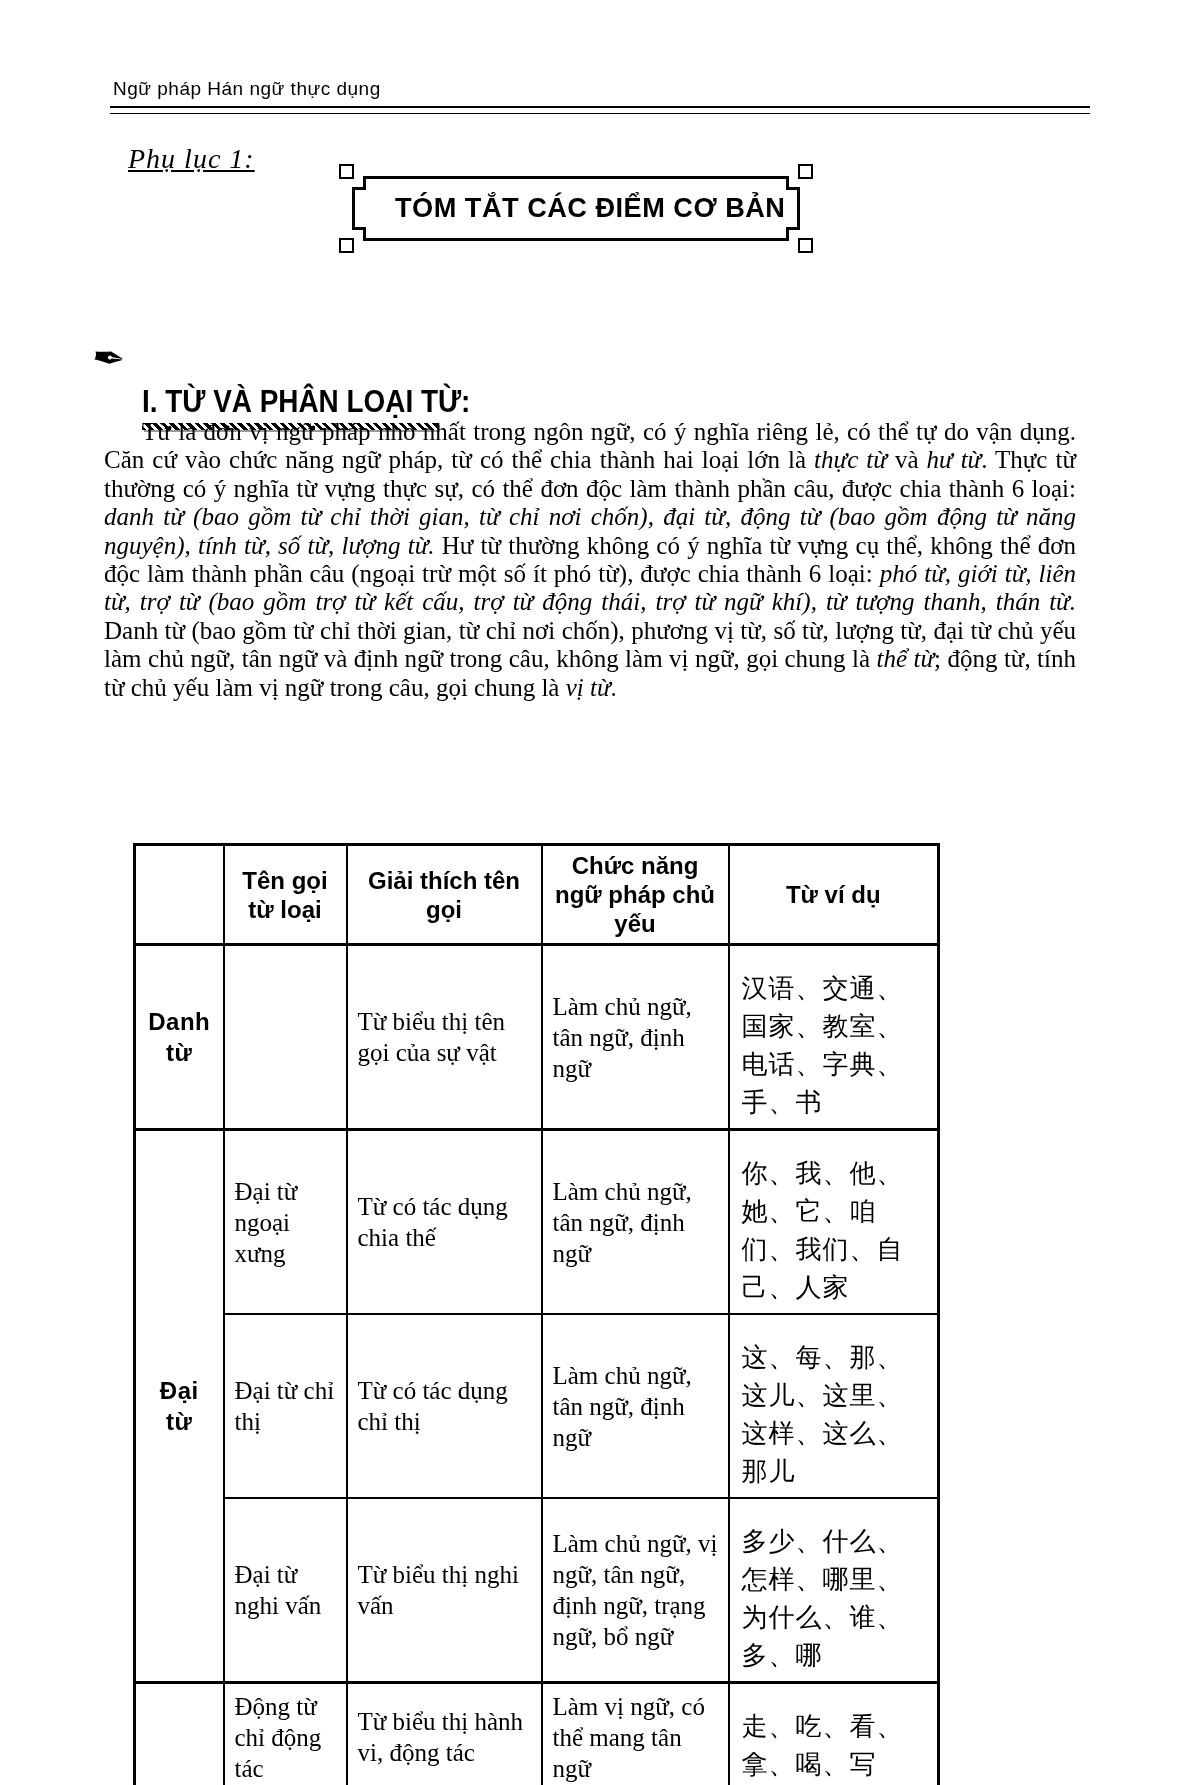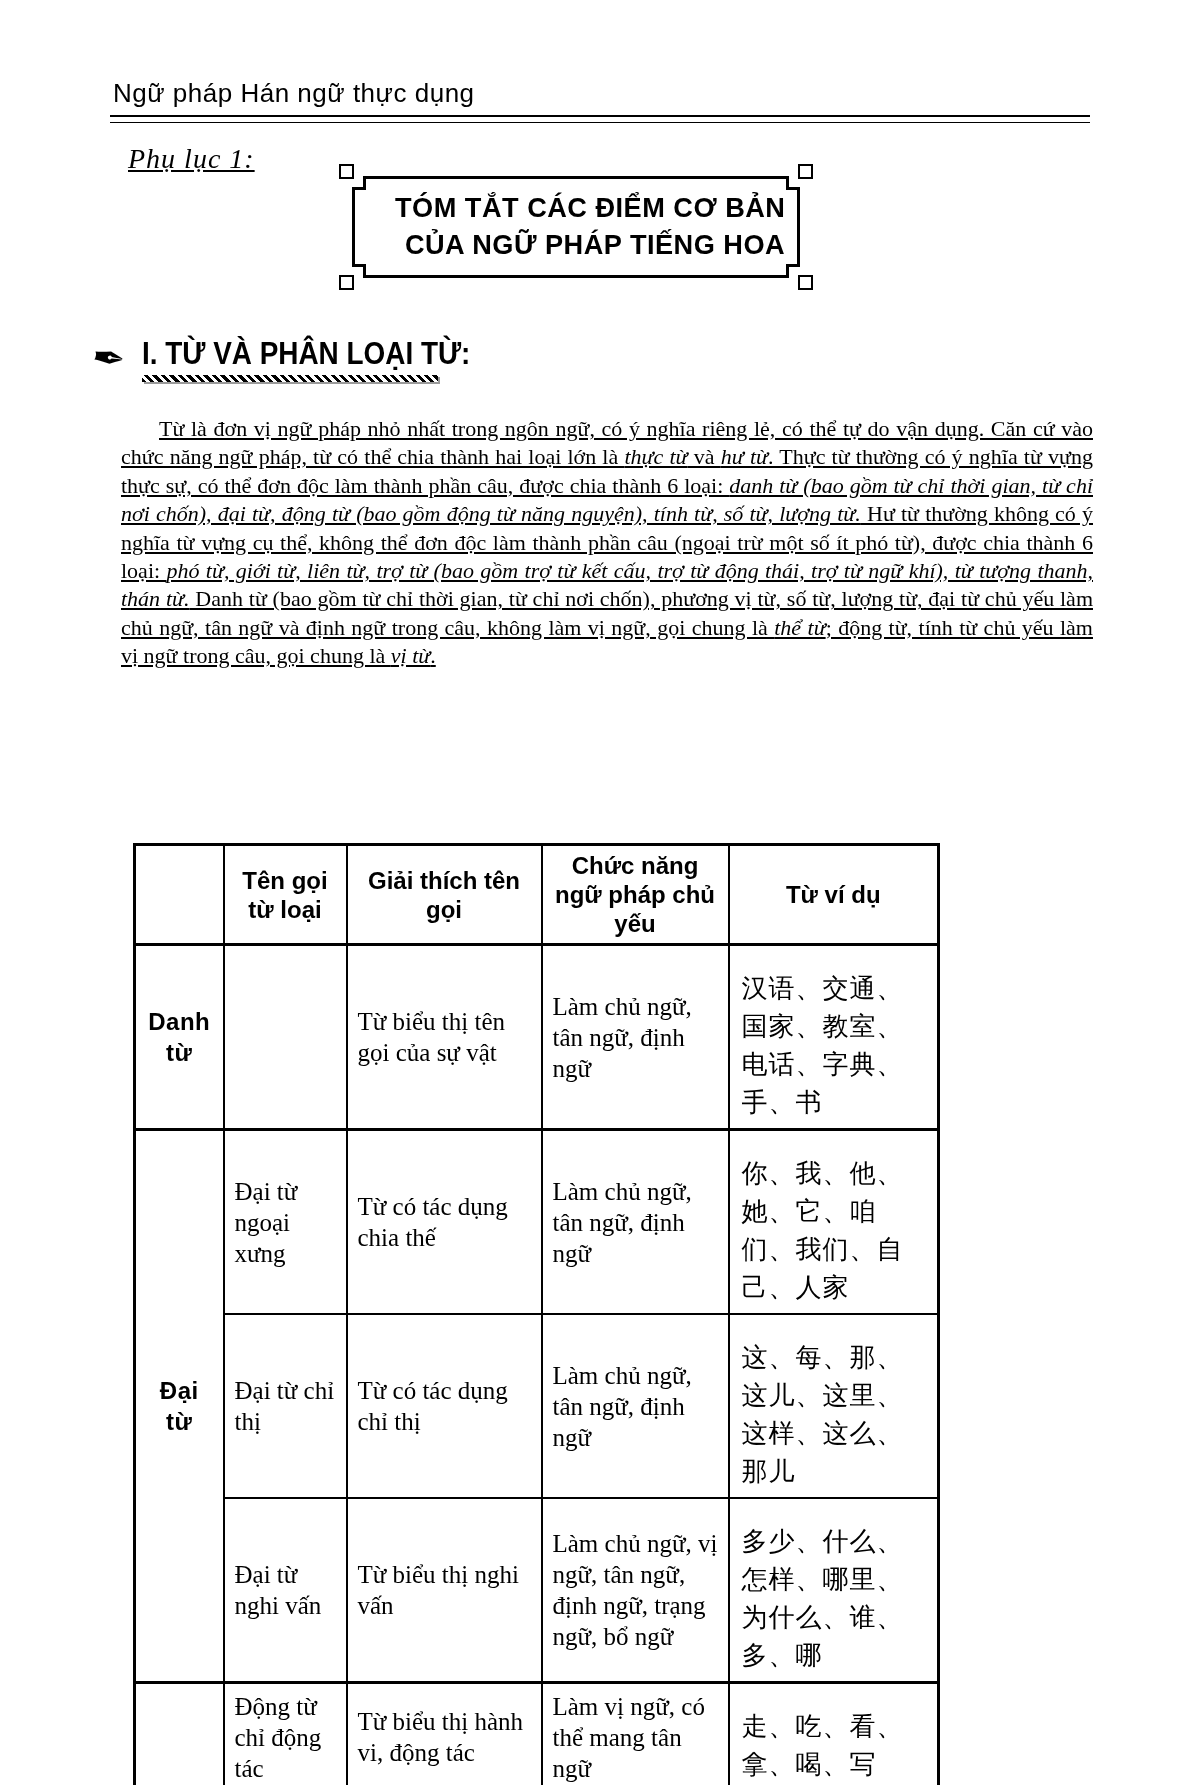--- a/index.html
+++ b/index.html
@@ -9,21 +9,21 @@
     margin:0 auto;
     background:#ffffff;
     overflow:hidden;
     font-family:"Liberation Serif", serif;
     color:#000;
   }
   
   .running-head{position:absolute;left:110px;top:78px;width:980px;}
   .running-head .rh-title{
     font-family:"Liberation Sans", sans-serif;
-    font-size:26px;letter-spacing:.5px;padding-left:3px;
+    font-size:19px;letter-spacing:.5px;padding-left:3px;
   }
   .rh-rule{margin-top:6px;height:5px;border-top:2px solid #000;border-bottom:1px solid #000;}
   
   .appendix{
     position:absolute;left:128px;top:143px;
     font-family:"Liberation Serif", serif;
     font-style:italic;font-size:28px;
     text-decoration:underline;
     letter-spacing:1px;
   }
@@ -53,37 +53,37 @@
   .n-bl{left:-3px;bottom:-3px;border-right:3px solid #000;border-top:3px solid #000;}
   .n-br{right:-3px;bottom:-3px;border-left:3px solid #000;border-top:3px solid #000;}
   
   .section{position:absolute;left:92px;top:336px;display:flex;align-items:flex-start;}
   .pen-icon{
     font-family:"DejaVu Sans", sans-serif;
     font-size:40px;line-height:40px;
     display:inline-block;transform:rotate(8deg);
     margin-right:16px;margin-top:2px;
   }
-  .section-title-wrap{display:inline-block;}
+  .section-title-wrap{display:inline-block;margin-top:48px;}
   .section-title{
     font-family:"Liberation Sans", sans-serif;
     font-weight:bold;font-size:31px;line-height:36px;
     display:inline-block;transform:scaleX(.9);transform-origin:left;
     white-space:nowrap;letter-spacing:0;
   }
   .hatch{
     width:296px;height:7px;margin-top:3px;
     background:repeating-linear-gradient(45deg,#000 0 3px,#fff 3px 6px);
     box-shadow:2px 2px 0 #9a9a9a;
   }
   
   .body-par{
-    position:absolute;left:121px;top:393px;width:972px;
-    font-size:22px;line-height:28.4px;
-    text-align:justify;text-indent:38px;text-decoration:underline;
+    position:absolute;left:104px;top:393px;width:972px;
+    font-size:25px;line-height:28.4px;
+    text-align:justify;text-indent:38px;
   }
   .body-par .it{font-style:italic;}
   
   .lower{position:absolute;left:133px;top:843px;width:806px;}
   table.grammar{
     border-collapse:collapse;table-layout:fixed;width:804px;
     border:3px solid #000;border-bottom:5px solid #000;
   }
   table.grammar th,table.grammar td{
     border:2px solid #000;
@@ -123,21 +123,20 @@
   <div class="title-box">
     <span class="notch n-tl"></span>
     <span class="notch n-tr"></span>
     <span class="notch n-bl"></span>
     <span class="notch n-br"></span>
     <span class="corner-sq sq-tl"></span>
     <span class="corner-sq sq-tr"></span>
     <span class="corner-sq sq-bl"></span>
     <span class="corner-sq sq-br"></span>
     <div><span class="line">TÓM TẮT CÁC ĐIỂM CƠ BẢN</span></div>
-    <div><span class="line">CỦA NGỮ PHÁP TIẾNG HOA</span></div>
   </div>
 
   <div class="section">
     <span class="pen-icon">✒</span>
     <div class="section-title-wrap">
       <span class="section-title">I. TỪ VÀ PHÂN LOẠI TỪ:</span>
       <div class="hatch"></div>
     </div>
   </div>
 

